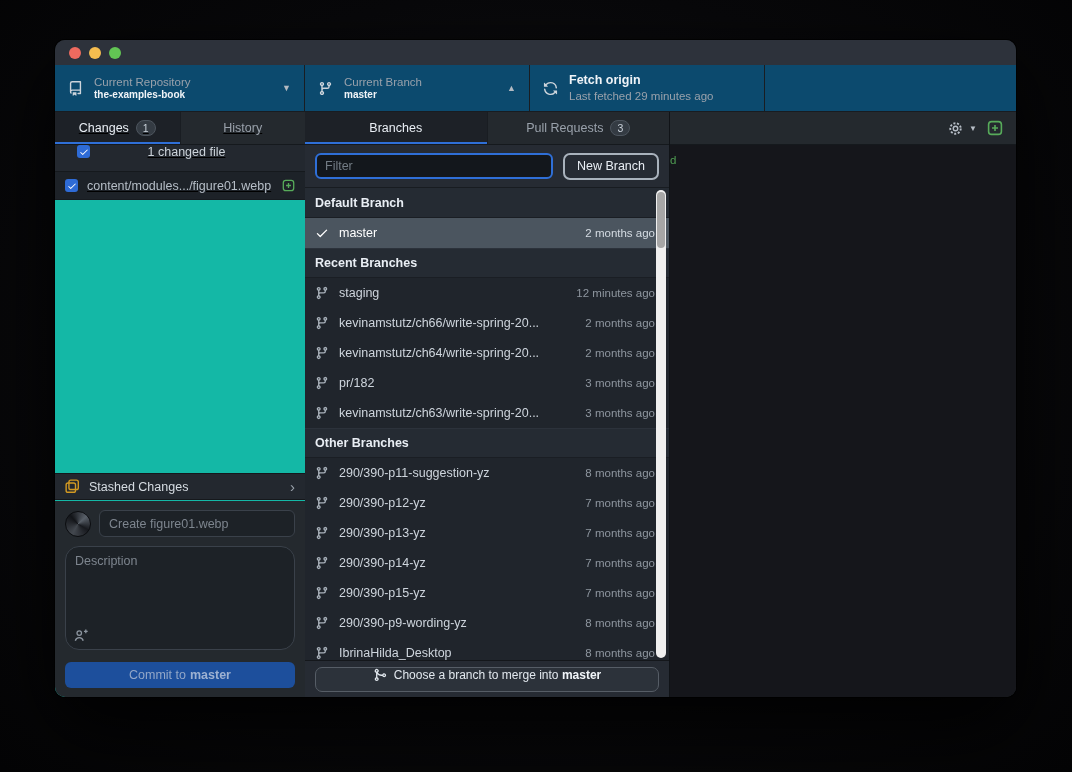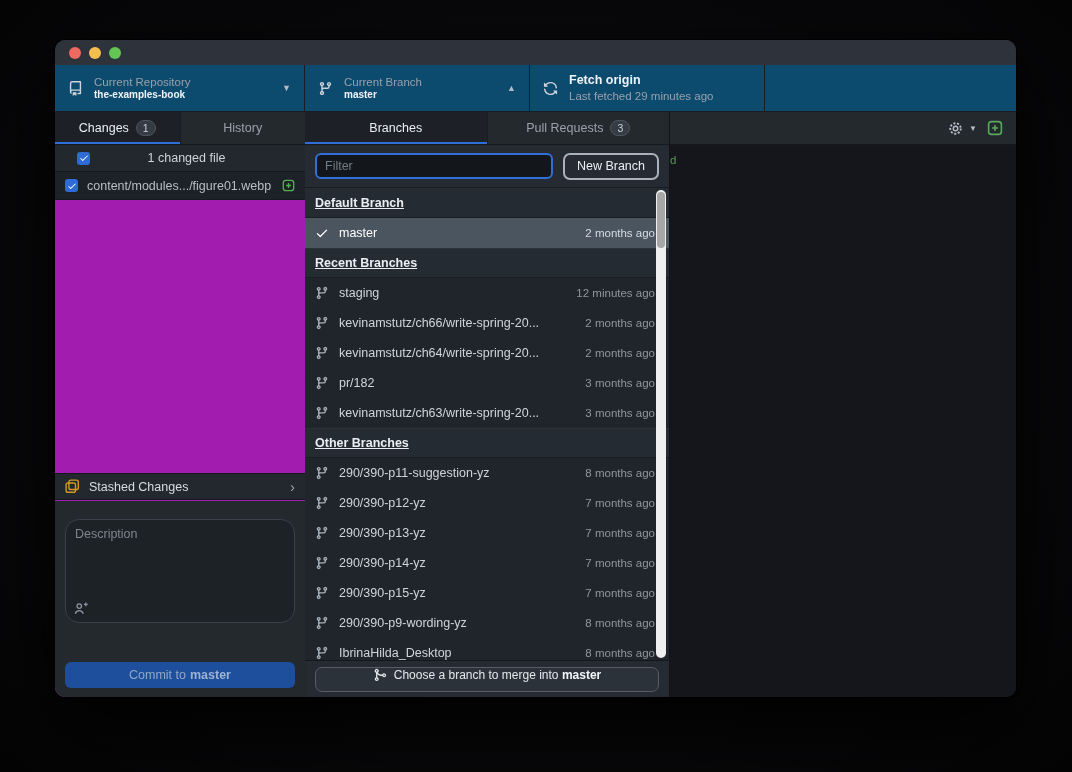--- a/index.html
+++ b/index.html
@@ -23,38 +23,38 @@
   .tool-section { display:flex; align-items:center; padding:0 13px;
                   border-right:1px solid #191d22; height:100%; cursor:default; }
   .tool-section .ticon { color:#cdd4db; margin-right:11px; display:flex; }
   .tcol { display:flex; flex-direction:column; line-height:1.25; }
   .tlabel { font-size:11.5px; color:#99a1ab; }
   .tvalue { font-size:10px; color:#f0f4f8; font-weight:bold; }
   .tsub   { font-size:11.5px; color:#99a1ab; }
   .chev { margin-left:auto; color:#b3bac2; font-size:9px; padding-left:12px; }
 
   
-  .sidebar { position:absolute; left:0; top:72px; width:250px; bottom:0; background:#a21caf; }
+  .sidebar { position:absolute; left:0; top:72px; width:250px; bottom:0; background:#14b8a6;text-decoration:underline; }
   .panel   { position:absolute; left:250px; top:72px; width:365px; bottom:0; background:#20252c;
              display:flex; flex-direction:column; z-index:2; border-right:1px solid #101317; }
   .main    { position:absolute; left:615px; top:72px; right:0; bottom:0; background:#15161b; }
 
   
   .tabbar { display:flex; height:33px; background:#24292e; border-bottom:1px solid #15191d; flex:none; }
   .tab { flex:1; display:flex; align-items:center; justify-content:center; gap:7px;
          font-size:12.5px; color:#99a1ab; position:relative; border-right:1px solid #191d22; cursor:default; }
   .tab:last-child { border-right:none; }
   .tab.active { background:#1d2127; color:#e9eef4; }
   .tab.active::after { content:""; position:absolute; left:0; right:0; bottom:0; height:2px; background:#2f6fd7; }
   .badge { background:#343b43; border:1px solid #4d555e; color:#c9d1d9; font-size:10.5px;
            border-radius:9px; padding:0 6px; line-height:14px; }
 
   
   .changes-header { height:27px; background:#23282f; border-bottom:1px solid #15191d;
-                    display:flex; align-items:center; padding:0 22px; }
+                    display:flex; padding:0 22px; }
   .changes-header .hlabel { flex:1; text-align:center; font-size:12.5px; color:#ccd3da; }
   .checkbox { width:13px; height:13px; background:#2e6bd6; border-radius:3px; flex:none;
               display:flex; align-items:center; justify-content:center; }
   .file-row { height:28px; background:#1d2228; border-bottom:1px solid #171b20;
               display:flex; align-items:center; padding:0 10px; gap:9px; }
   .file-path { flex:1; font-size:12.5px; color:#b6bec7; white-space:nowrap; overflow:hidden; }
   .added-ico { color:#57ab5a; display:flex; }
 
   .stash-row { position:absolute; left:0; right:0; top:361px; height:27px; background:#23282f;
                border-top:1px solid #15181c; border-bottom:1px solid #15181c;
@@ -86,21 +86,21 @@
                 padding:0 10px; border-bottom:1px solid #181c21; flex:none; }
   .filter-input { flex:1; height:26px; background:#13171c; border:2px solid #2f6fd7; border-radius:6px;
                   color:#e6edf3; font-size:12.5px; padding:0 8px; outline:none; min-width:0; }
   .filter-input::placeholder { color:#737c85; }
   .new-branch-btn { height:27px; padding:0 12px; background:transparent; border:2px solid #a9b2bc;
                     border-radius:7px; color:#e9eef4; font-size:12.5px; flex:none; cursor:default; }
 
   .branch-list { flex:1; position:relative; overflow:hidden; background:#20252c; }
   .section-header { height:30px; display:flex; align-items:center; padding:0 10px;
                     font-weight:bold; font-size:12.5px; color:#e9eef4; background:#252b33;
-                    border-top:1px solid #2c323b; border-bottom:1px solid #1a1e24;text-decoration:underline; }
+                    border-top:1px solid #2c323b; border-bottom:1px solid #1a1e24; }
   .section-header:first-child { border-top:none; }
   .branch-row { height:30px; display:flex; align-items:center; padding:0 14px 0 10px; gap:9px;
                 font-size:12.5px; color:#ced5dd; cursor:default; }
   .branch-row .bicon { width:15px; color:#aab3bc; display:flex; flex:none; }
   .branch-row.selected { background:#4b555f; color:#ffffff; }
   .branch-row.selected .bicon { color:#ffffff; }
   .bname { white-space:nowrap; overflow:hidden; }
   .btime { margin-left:auto; font-size:11.5px; color:#8e969f; white-space:nowrap; padding-left:10px; }
   .branch-row.selected .btime { color:#d5dce3; }
 
@@ -216,20 +216,24 @@
           <svg width="15" height="15" viewBox="0 0 16 16" fill="none" stroke="currentColor" stroke-width="1.5">
               <rect x="4.2" y="1.2" width="10" height="10" rx="2"></rect>
               <rect x="1.2" y="4.2" width="10" height="10" rx="2"></rect>
             </svg>
         </span>
         <span class="stash-label">Stashed Changes</span>
         <span class="stash-chev">›</span>
       </div>
 
       <div class="commit-form">
+        <div class="summary-row">
+          <span class="avatar"></span>
+          <input class="summary-input" type="text" placeholder="Create figure01.webp" style="">
+        </div>
         <div class="desc-box">
           <textarea class="desc-input" placeholder="Description" style=""></textarea>
           <span class="coauthor">
             <svg width="15" height="15" viewBox="0 0 16 16" fill="none" stroke="currentColor" stroke-width="1.4">
                 <circle cx="5.6" cy="5.4" r="2.4"></circle>
                 <path d="M1.4 13.6a4.3 4.3 0 0 1 8.4 0"></path>
                 <path d="M12.6 1.6v4M10.6 3.6h4"></path>
               </svg>
           </span>
         </div>

